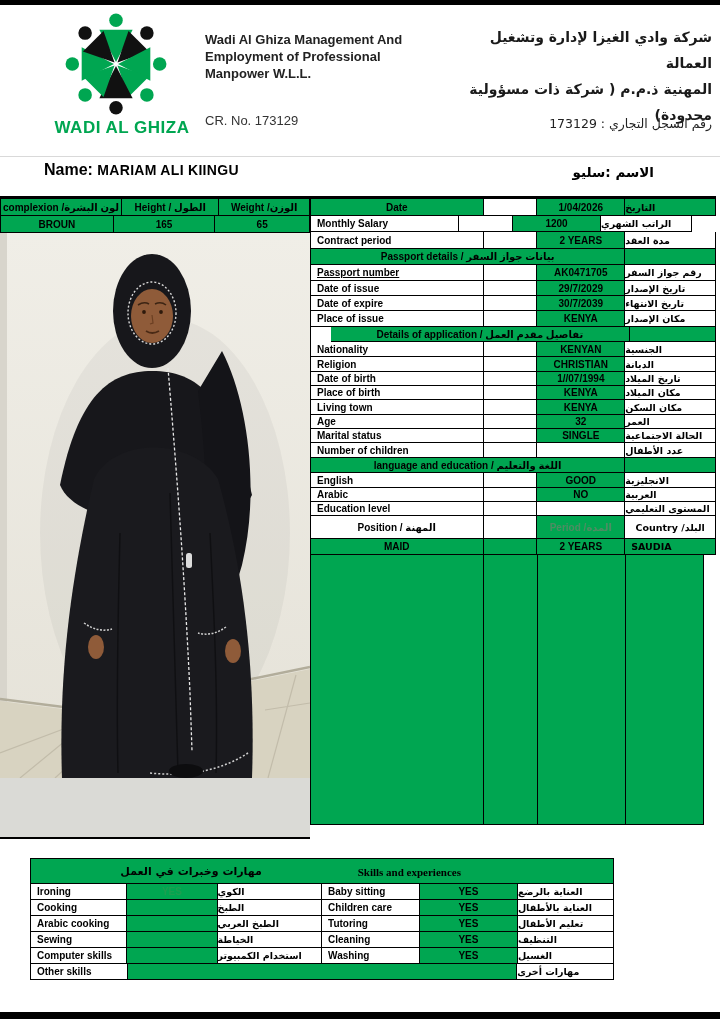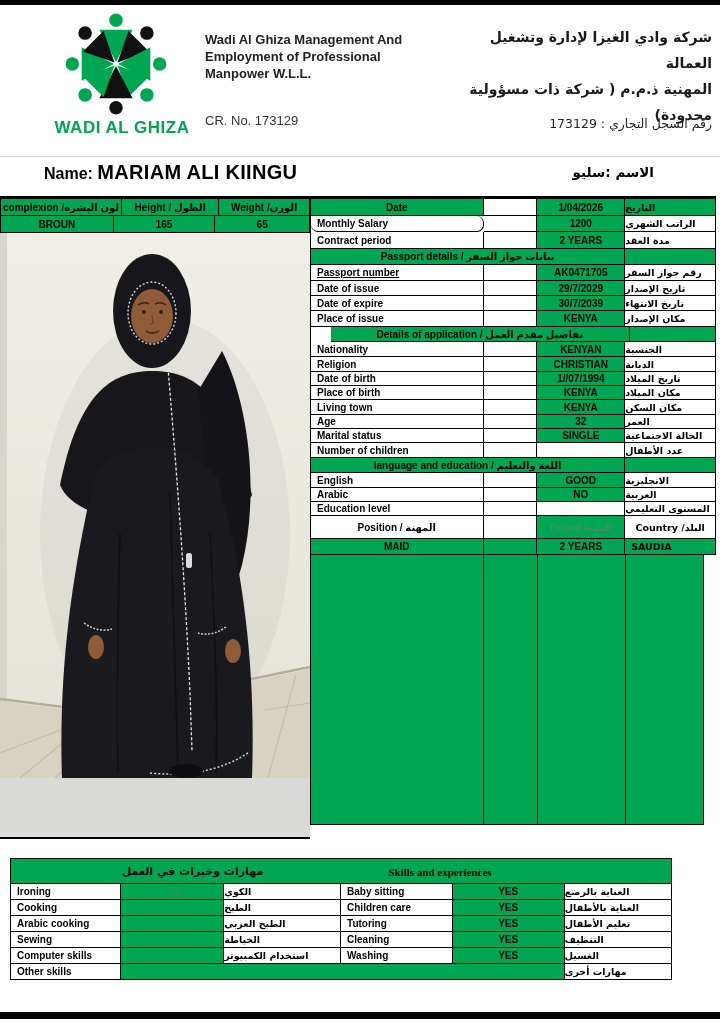--- a/index.html
+++ b/index.html
@@ -19,21 +19,21 @@
            color:#222; line-height:17px; }
   .cr-en { position:absolute; left:205px; top:113px; font-size:13px; color:#333; }
   .co-ar { position:absolute; right:8px; top:24px; width:260px; direction:rtl; text-align:right;
            font-size:14px; font-weight:bold; color:#1a1a1a; line-height:26px;
            font-family:"DejaVu Sans",sans-serif; }
   .cr-ar { position:absolute; right:8px; top:116px; direction:rtl; font-size:12.5px; color:#222;
            font-family:"DejaVu Sans",sans-serif; }
   .hdr-divider { position:absolute; left:0; top:156px; width:720px; height:1px; background:#d9d9d9; }
   .name-row { position:absolute; left:44px; top:161px; font-weight:bold; color:#000; }
   .name-label { font-size:16px; }
-  .name-value { font-size:20px; letter-spacing:.3px; }
+  .name-value { font-size:14px; letter-spacing:.3px; }
   .name-ar { position:absolute; right:66px; top:164px; direction:rtl; font-size:13.5px;
              font-weight:bold; font-family:"DejaVu Sans",sans-serif; }
 
   
   .table-topline { position:absolute; left:0; top:196px; width:716px; height:3px; background:#000; }
 
   .top-table { position:absolute; left:0; top:199px; width:310px; border-left:1px solid #000; }
   .trow { display:flex; }
   .cell { border-right:1px solid #000; border-bottom:1px solid #000; display:flex;
           align-items:center; overflow:hidden; font-weight:bold; font-size:10px; color:#000;
@@ -44,21 +44,21 @@
   .cell.ar { font-family:"DejaVu Sans",sans-serif; font-size:9.5px; }
   .g { background:var(--green); }
   .w { background:#fff; }
 
   .photo { position:absolute; left:0; top:233px; width:310px; height:545px; }
   .photo-strip { position:absolute; left:0; top:778px; width:310px; height:61px;
                  background:#dadad6; border-bottom:2px solid #000; }
 
   #info-table { position:absolute; left:310px; top:199px; width:406px; border-left:1px solid #000; }
 
-  #skills-table { position:absolute; left:10px; top:858px; width:662px;
+  #skills-table { position:absolute; left:30px; top:858px; width:584px;
                   border-left:1px solid #000; border-top:1px solid #000; }
   .skills-header { position:relative; height:25px; background:var(--green);
                    border-right:1px solid #000; border-bottom:1px solid #000; }
   .skills-header span { position:absolute; top:0; height:25px; display:flex; align-items:center;
                         justify-content:center; font-weight:bold; font-size:11px; }
   .sk-ar { left:0; width:55%; font-family:"DejaVu Sans",sans-serif; direction:rtl; }
   .sk-en { left:45%; width:40%;font-family:Liberation Serif, serif; }
 </style>
 </head>
 <body>
@@ -182,21 +182,21 @@
   <div class="photo-strip"></div>
 
   <div id="info-table">
       <div class="trow" style="height: 17px;">
         <div class="cell c g" style="width: 173px;">Date</div>
         <div class="cell c w" style="width: 54px;"></div>
         <div class="cell c g" style="width: 88px;">1/04/2026</div>
         <div class="cell r g ar" style="width: 91px;">التاريخ</div>
       </div>
       <div class="trow" style="height: 16px;">
-        <div class="cell l w" style="width: 173px; border-radius: 7px;">Monthly Salary</div>
+        <div class="cell l w" style="width: 148px;">Monthly Salary</div>
         <div class="cell c w" style="width: 54px;"></div>
         <div class="cell c g" style="width: 88px;">1200</div>
         <div class="cell r w ar" style="width: 91px;">الراتب الشهري</div>
       </div>
       <div class="trow" style="height: 17px;">
         <div class="cell l w" style="width: 173px;">Contract period</div>
         <div class="cell c w" style="width: 54px;"></div>
         <div class="cell c g" style="width: 88px;">2 YEARS</div>
         <div class="cell r w ar" style="width: 91px;">مدة العقد</div>
       </div>

